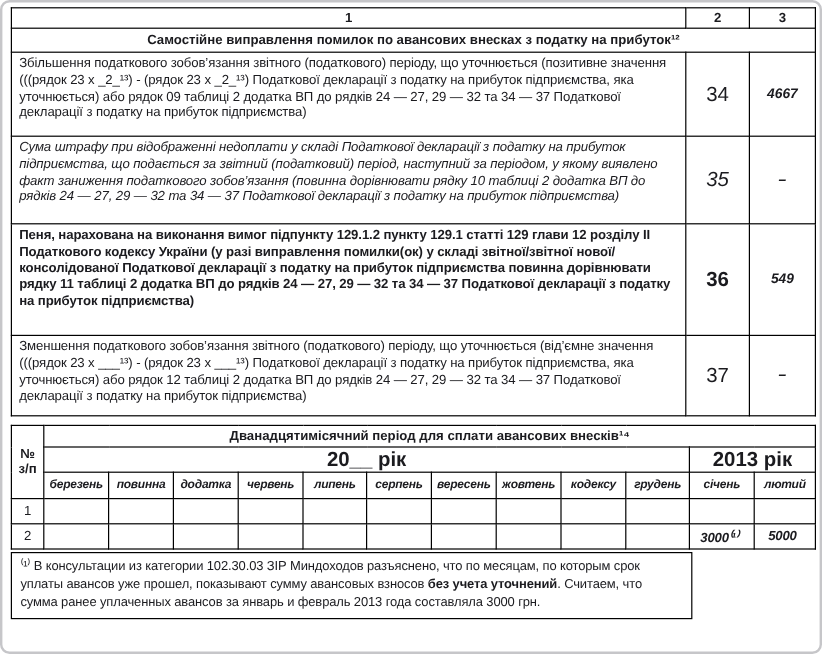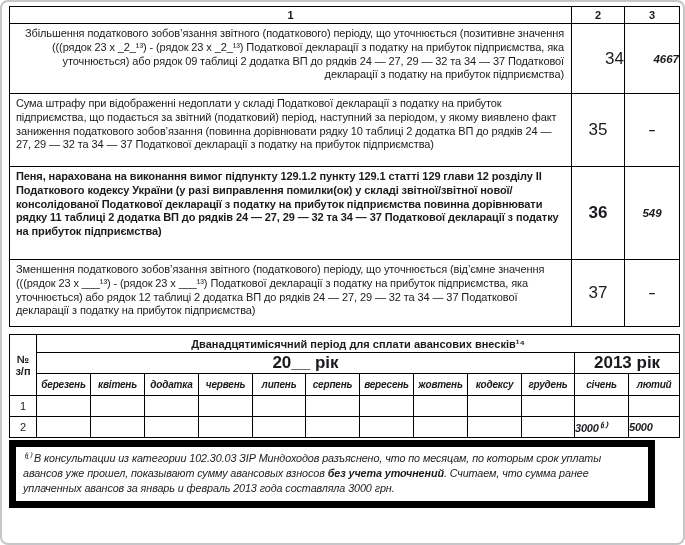--- a/index.html
+++ b/index.html
@@ -28,64 +28,67 @@
     font-size: 11px; padding: 2px 4px;
   }
   .t1 td.desc {
     vertical-align: top; text-align: left;
     padding: 3px 7px 2px 6px;
     line-height: 13.8px; font-size: 11px; letter-spacing: -0.1px;
   }
   .t1 td.code { text-align: center; vertical-align: middle; font-size: 17px; }
   .t1 td.val  { text-align: center; vertical-align: middle; font-size: 11.5px;
                 font-style: italic; font-weight: bold; }
-  .t1 tr.r0 td { height: 70px; text-align: right; }
-  .t1 tr.r1 td { height: 73px; }
+  .t1 tr.r0 td { height: 70px; }
+  .t1 tr.r1 td { height: 73px; font-style: italic; }
   .t1 tr.r2 td { height: 93px; font-weight: bold; }
   .t1 tr.r3 td { height: 67px; }
   .t1 tr.r4 td { height: 40px; }
 
   
   .t2 { margin-top: 7px; }
   .t2 th { font-weight: bold; text-align: center; vertical-align: middle; }
   .t2 .num-head { font-size: 11px; line-height: 12px; }
   .t2 .period-head { height: 18px; font-size: 11px; }
   .t2 .year-head { height: 21px; font-size: 17px; }
   .t2 .month-head { height: 22px; font-size: 10px; letter-spacing: -0.2px; padding: 0 1px; font-style: italic; }
   .t2 td { height: 21px; vertical-align: middle; }
   .t2 td.rownum { text-align: center; font-size: 11px; }
-  .t2 td.mval { text-align: left; padding-right: 4px; font-style: italic;
+  .t2 td.mval { text-align: center; padding-right: 4px; font-style: italic;
                 font-weight: bold; font-size: 11px; letter-spacing: -0.2px; }
 
   
   .footnote {
-    width: 646px; margin-top: 2px;
-    border: 7px solid #000000;
+    width: 568px; margin-top: 2px;
+    border: 1px solid #000000;
     padding: 4px 9px 5px 7px;
-    font-size: 10.8px; font-style: italic;
+    font-size: 10.8px; 
     line-height: 15px; letter-spacing: -0.1px;
   }
   .footnote b { font-weight: bold; }
 </style>
 </head>
 <body>
 
 <div class="page">
 
   <table class="t1">
     <colgroup>
         <col style="width:562px">
         <col style="width:53px">
         <col style="width:55px">
       </colgroup>
     <tbody>
         <tr>
       <td class="colh">1</td>
       <td class="colh">2</td>
       <td class="colh">3</td>
+    </tr>
+    <tr>
+      <td class="section-title" colspan="3">Самостійне виправлення помилок по авансових внесках з податку на прибуток¹²</td>
     </tr>
     <tr class="r0">
       <td class="desc">Збільшення податкового зобов’язання звітного (податкового) періоду, що уточнюється (позитивне значення (((рядок 23 х _2_¹³) - (рядок 23 х _2_¹³) Податкової декларації з податку на прибуток підприємства, яка уточнюється) або рядок 09 таблиці 2 додатка ВП до рядків 24 — 27, 29 — 32 та 34 — 37 Податкової декларації з податку на прибуток підприємства)</td>
       <td class="code">34</td>
       <td class="val">4667</td>
     </tr>
     <tr class="r1">
       <td class="desc">Сума штрафу при відображенні недоплати у складі Податкової декларації з податку на прибуток підприємства, що подається за звітний (податковий) період, наступний за періодом, у якому виявлено факт заниження податкового зобов’язання (повинна дорівнювати рядку 10 таблиці 2 додатка ВП до рядків 24 — 27, 29 — 32 та 34 — 37 Податкової декларації з податку на прибуток підприємства)</td>
       <td class="code">35</td>
       <td class="val">–</td>
@@ -126,21 +129,21 @@
         <div>з/п</div>
       </th>
       <th class="period-head" colspan="12">Дванадцятимісячний період для сплати авансових внесків¹⁴</th>
     </tr>
     <tr>
       <th class="year-head" colspan="10">20__ рік</th>
       <th class="year-head" colspan="2">2013 рік</th>
     </tr>
     <tr>
       <th class="month-head">березень</th>
-      <th class="month-head">квітень</th>
+      <th class="month-head">повинна</th>
       <th class="month-head">додатка</th>
       <th class="month-head">червень</th>
       <th class="month-head">липень</th>
       <th class="month-head">серпень</th>
       <th class="month-head">вересень</th>
       <th class="month-head">жовтень</th>
       <th class="month-head">кодексу</th>
       <th class="month-head">грудень</th>
       <th class="month-head">січень</th>
       <th class="month-head">лютий</th>

